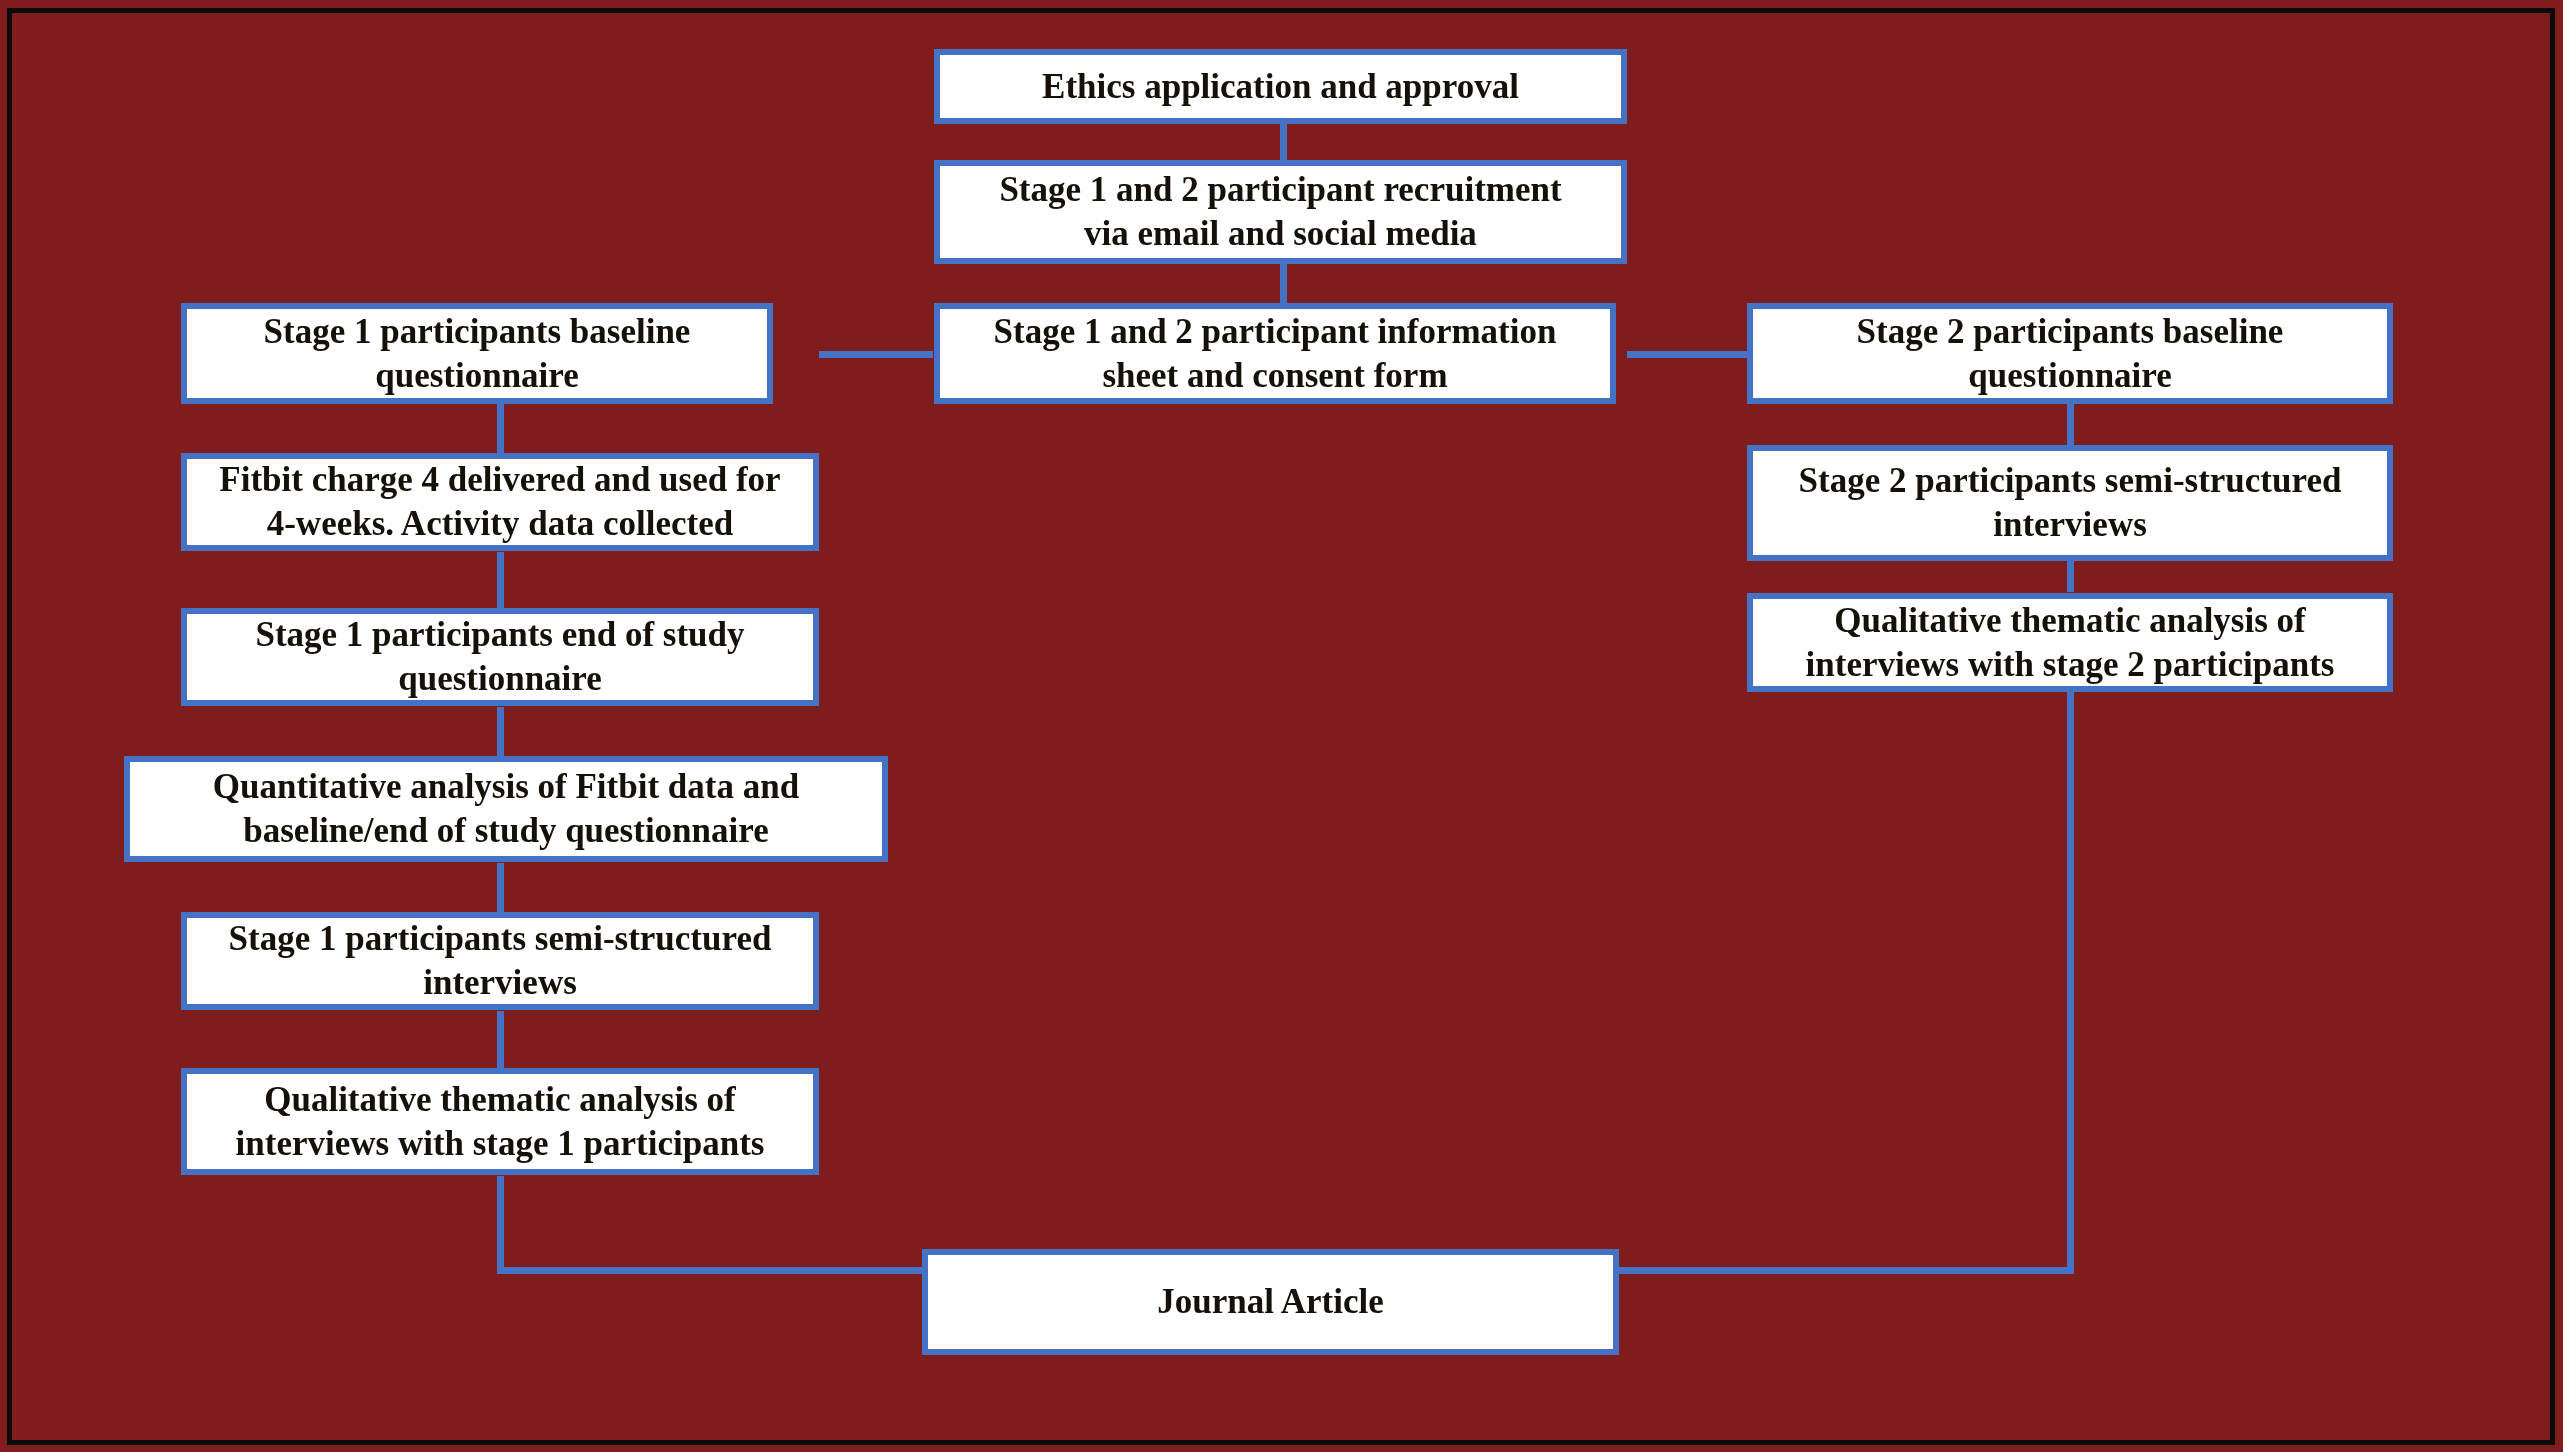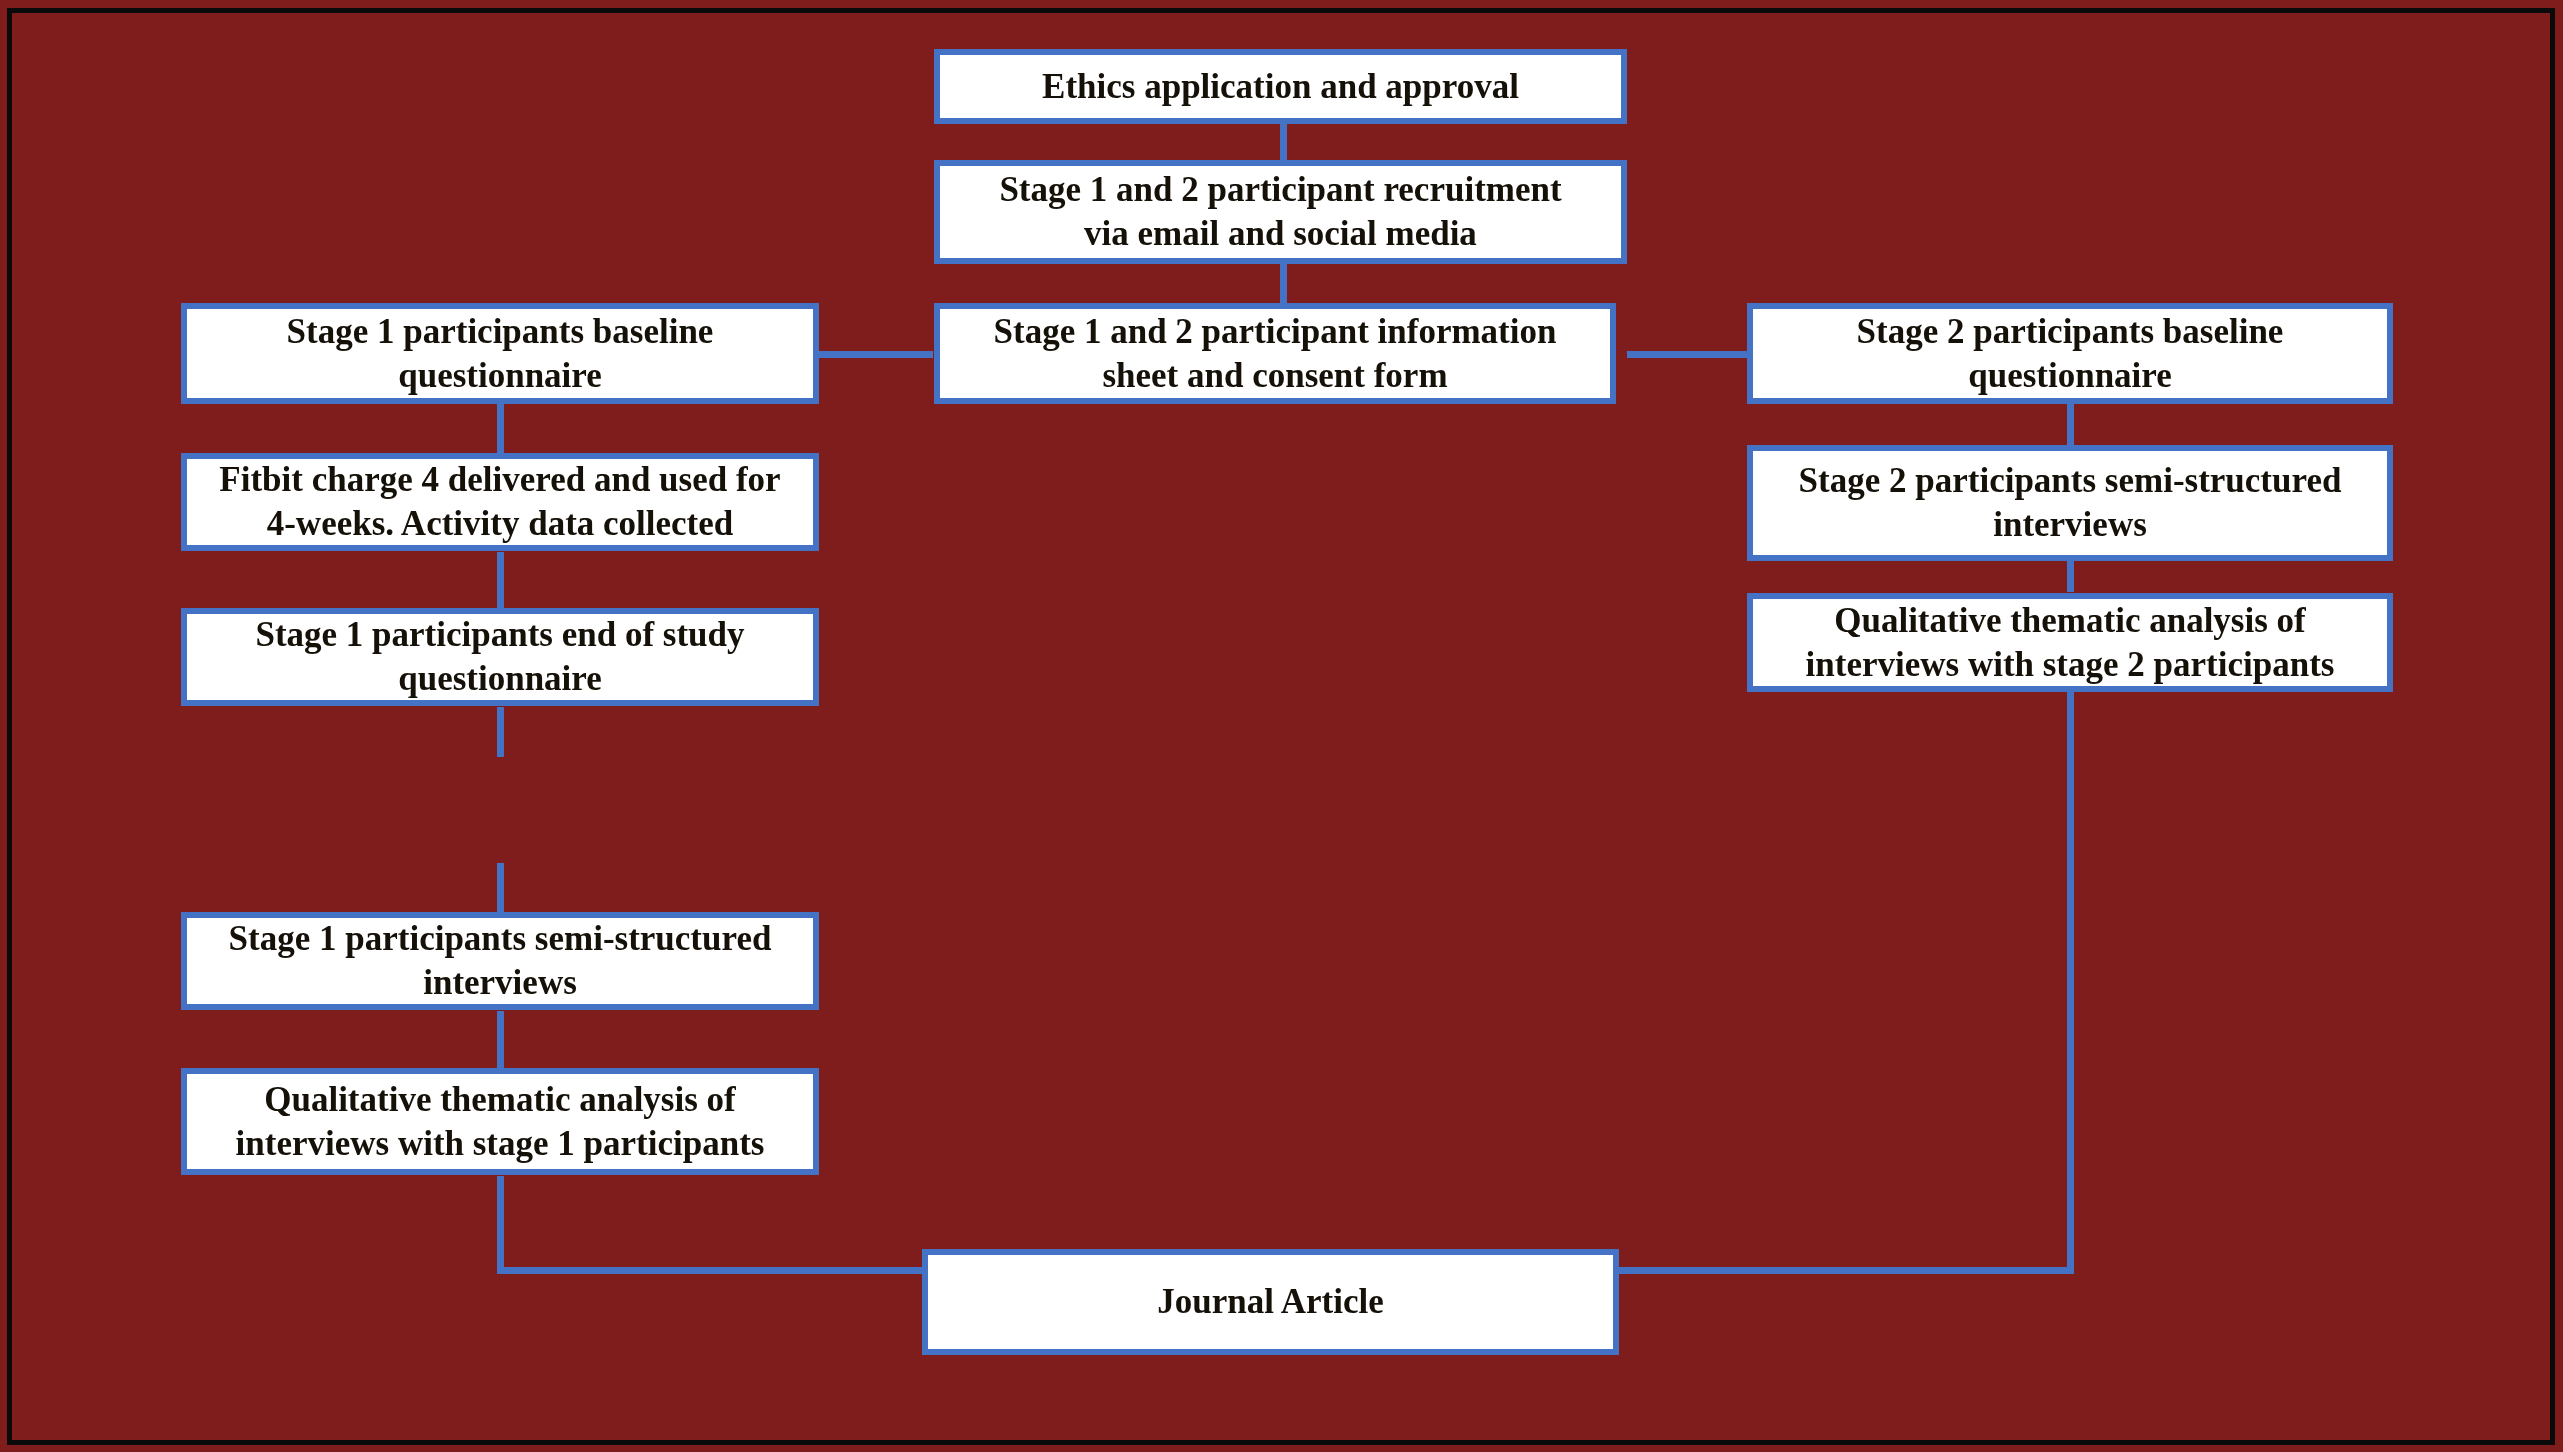--- a/index.html
+++ b/index.html
@@ -48,29 +48,31 @@
   <div class="outer-frame"></div>
 
   <div class="node" style="left:934px;top:49px;width:693px;height:75px;">Ethics application and approval</div>
 
   <div class="node" style="left:934px;top:160px;width:693px;height:104px;font-family:Liberation Serif, serif;">Stage 1 and 2 participant recruitment
 via email and social media</div>
 
   <div class="node" style="left:934px;top:303px;width:682px;height:101px;">Stage 1 and 2 participant information
 sheet and consent form</div>
 
-  <div class="node" style="left:181px;top:303px;width:638px;height:101px;">Stage 1 participants baseline
+  <div class="node" style="left:181px;top:303px;width:592px;height:101px;">Stage 1 participants baseline
 questionnaire</div>
 
   <div class="node" style="left:181px;top:453px;width:638px;height:98px;">Fitbit charge 4 delivered and used for
 4-weeks. Activity data collected</div>
 
   <div class="node" style="left:181px;top:608px;width:638px;height:98px;">Stage 1 participants end of study
 questionnaire</div>
 
+  <div class="node" style="left:124px;top:756px;width:764px;height:106px;">Quantitative analysis of Fitbit data and
+baseline/end of study questionnaire</div>
 
   <div class="node" style="left:181px;top:912px;width:638px;height:98px;">Stage 1 participants semi-structured
 interviews</div>
 
   <div class="node" style="left:181px;top:1068px;width:638px;height:107px;">Qualitative thematic analysis of
 interviews with stage 1 participants</div>
 
   <div class="node" style="left:1747px;top:303px;width:646px;height:101px;">Stage 2 participants baseline
 questionnaire</div>
 

